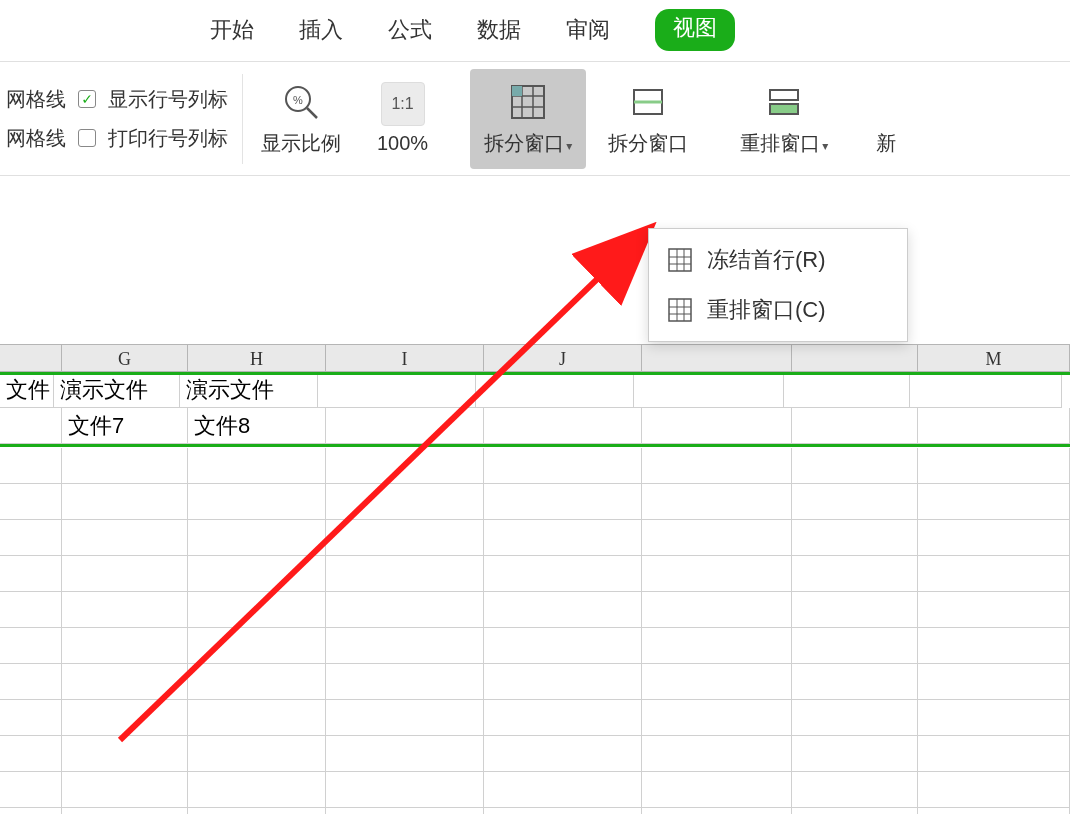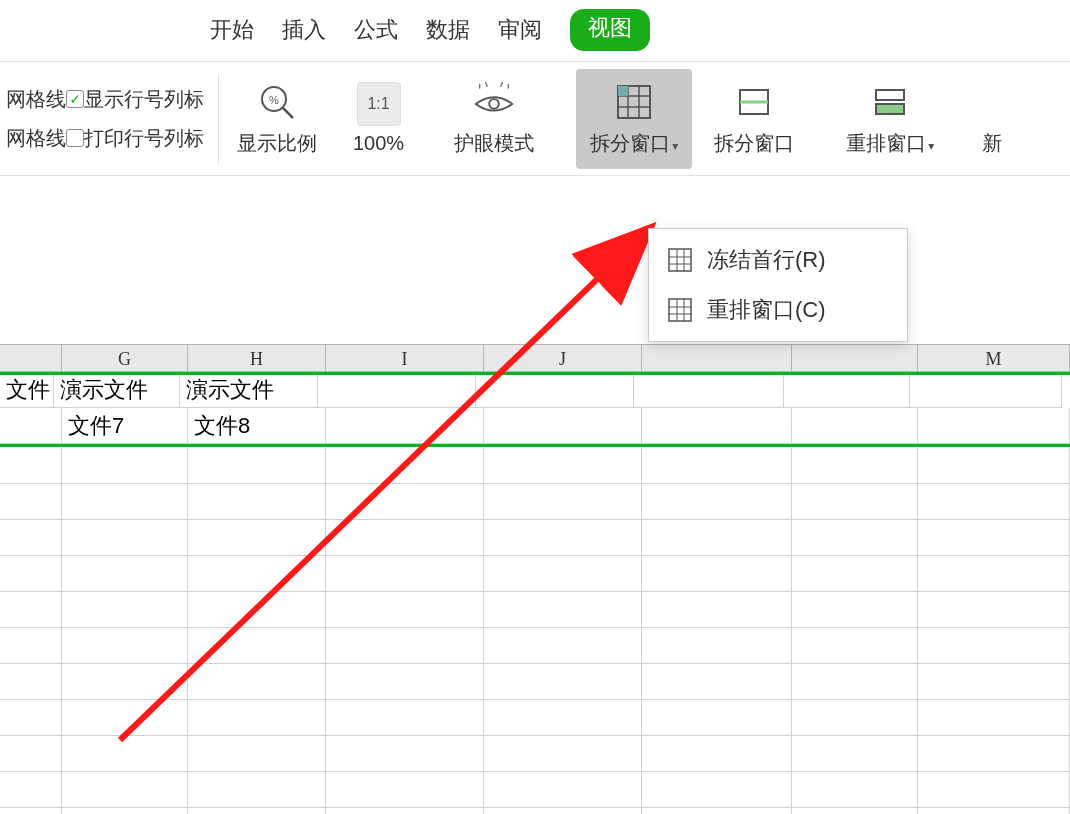--- a/index.html
+++ b/index.html
@@ -12,21 +12,21 @@
     position: relative;
   }
   .top-bar {
     background: #fff;
     height: 62px;
     border-bottom: 1px solid #e0e0e0;
     display: flex;
     align-items: flex-end;
     padding-bottom: 10px;
   }
-  .tabs { display: flex; gap: 28px; margin-left: 210px; font-size: 22px; color: #333; }
+  .tabs { display: flex; gap: 45px; margin-left: 210px; font-size: 22px; color: #333; }
   .tab { padding: 6px 0; cursor: pointer; }
   .tab.active {
     background: #1aad19;
     color: #fff;
     padding: 4px 18px;
     border-radius: 14px;
     font-weight: 500;
   }
   .ribbon {
     background: #fff;
@@ -40,21 +40,21 @@
     display: flex;
     flex-direction: column;
     gap: 12px;
     font-size: 20px;
     color: #333;
     padding-right: 14px;
     border-right: 1px solid #e3e3e3;
     height: 90px;
     justify-content: center;
   }
-  .check-line { display: flex; align-items: center; gap: 0; white-space: nowrap; }
+  .check-line { display: flex; align-items: center; gap: 12px; white-space: nowrap; }
   .chk {
     width: 18px; height: 18px; border: 1px solid #888; border-radius: 3px;
     display: inline-flex; align-items: center; justify-content: center;
     font-size: 14px; color: #1aad19;
   }
   .ribbon-btn {
     display: flex; flex-direction: column; align-items: center; justify-content: center;
     gap: 6px; padding: 6px 14px; margin: 0 4px; cursor: pointer;
     font-size: 20px; color: #333; height: 100px; border-radius: 4px;
     white-space: nowrap;
@@ -173,33 +173,20 @@
     <span>显示比例</span>
   </div>
 
   <div class="ribbon-btn">
     <div class="icon-box btn-100">
       <span style="font-size:16px;color:#555;">1:1</span>
     </div>
     <span>100%</span>
   </div>
 
-  <div class="ribbon-btn" style="margin-left:18px;">
-    <div class="icon-box">
-      <svg width="46" height="40" viewBox="0 0 46 40">
-        <line x1="8" y1="6" x2="8" y2="1" stroke="#777" stroke-width="1.5"></line>
-        <line x1="16" y1="4" x2="14" y2="-1" stroke="#777" stroke-width="1.5"></line>
-        <line x1="30" y1="4" x2="32" y2="-1" stroke="#777" stroke-width="1.5"></line>
-        <line x1="38" y1="6" x2="38" y2="1" stroke="#777" stroke-width="1.5"></line>
-        <path d="M4 22 Q23 8 42 22 Q23 36 4 22 Z" fill="none" stroke="#555" stroke-width="2"></path>
-        <circle cx="23" cy="22" r="5" fill="none" stroke="#555" stroke-width="2"></circle>
-      </svg>
-    </div>
-    <span>护眼模式</span>
-  </div>
 
   <div class="ribbon-btn pressed" style="margin-left:24px;">
     <div class="icon-box">
       <svg width="40" height="40" viewBox="0 0 40 40">
         <rect x="4" y="4" width="32" height="32" fill="none" stroke="#555" stroke-width="2"></rect>
         <line x1="4" y1="14" x2="36" y2="14" stroke="#555" stroke-width="1.5"></line>
         <line x1="4" y1="25" x2="36" y2="25" stroke="#555" stroke-width="1.5"></line>
         <line x1="14" y1="4" x2="14" y2="36" stroke="#555" stroke-width="1.5"></line>
         <line x1="25" y1="4" x2="25" y2="36" stroke="#555" stroke-width="1.5"></line>
         <rect x="4" y="4" width="10" height="10" fill="#7aa"></rect>

